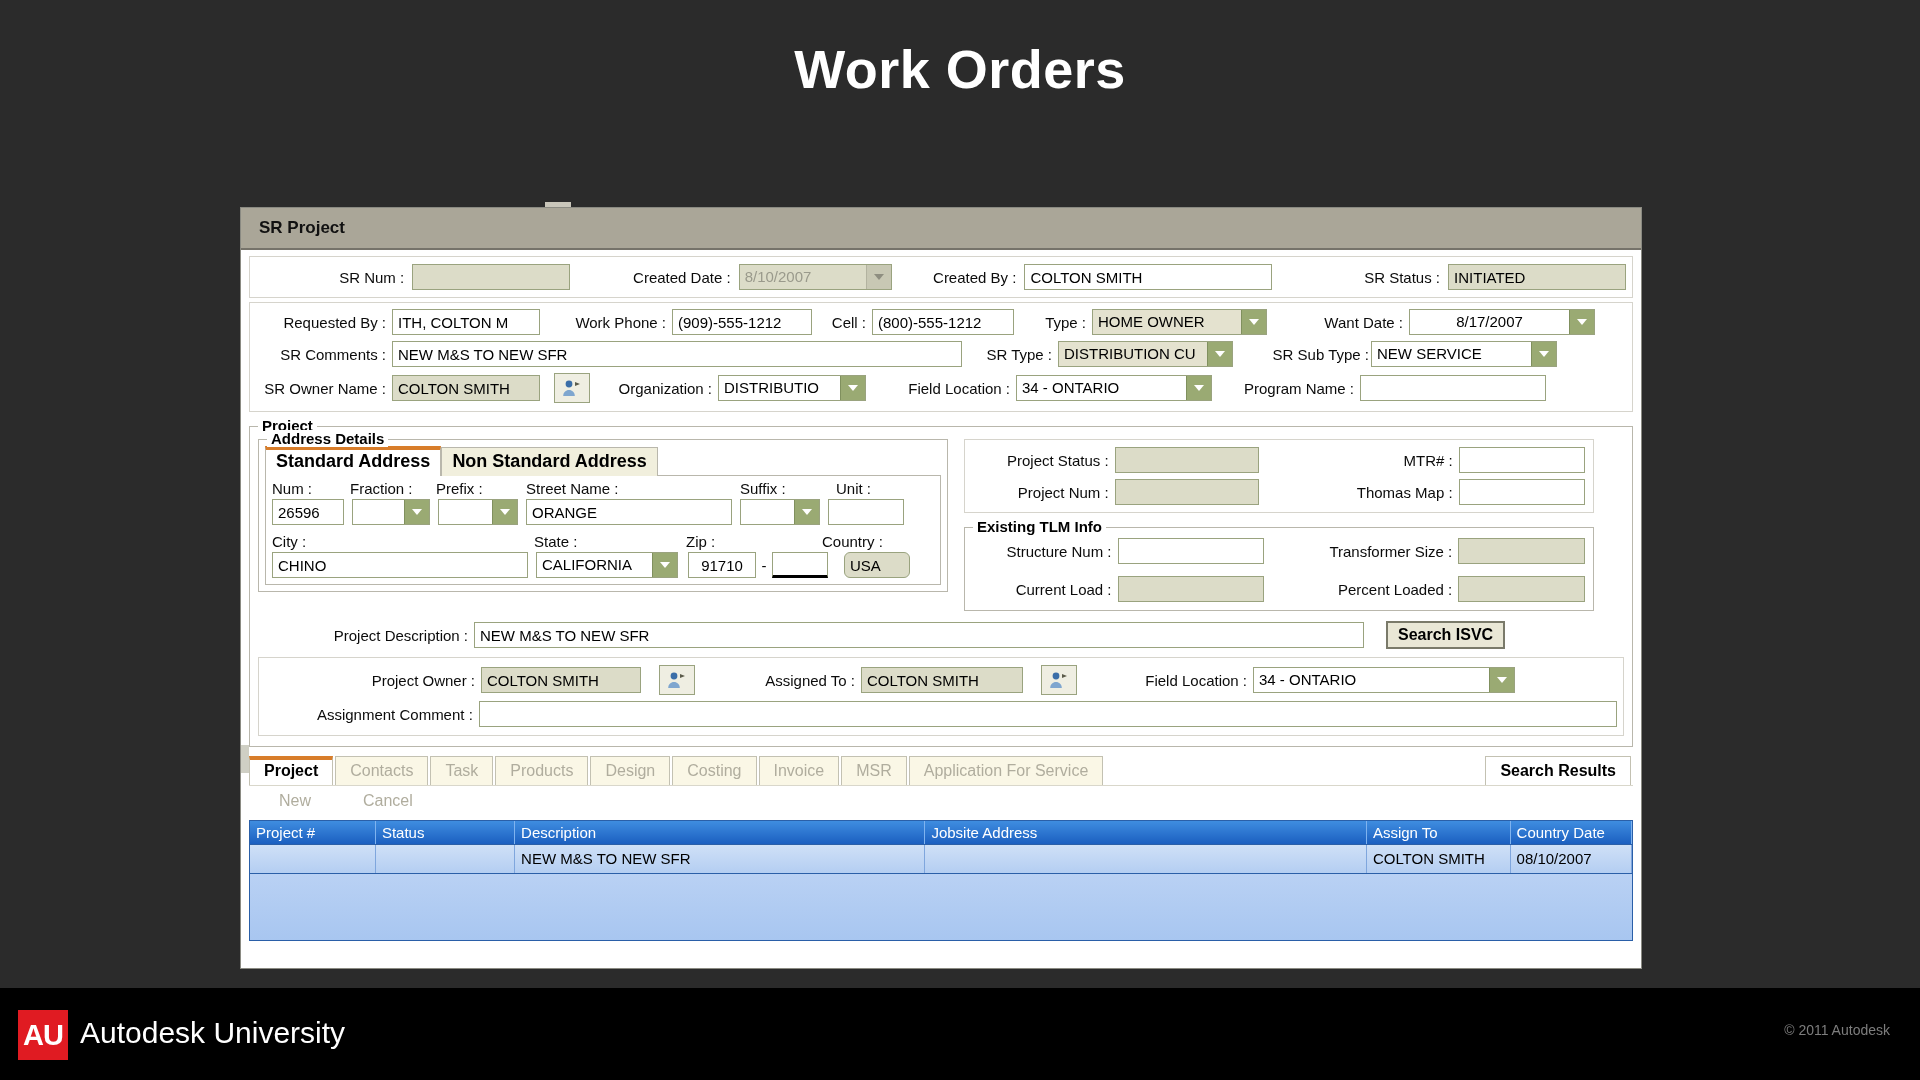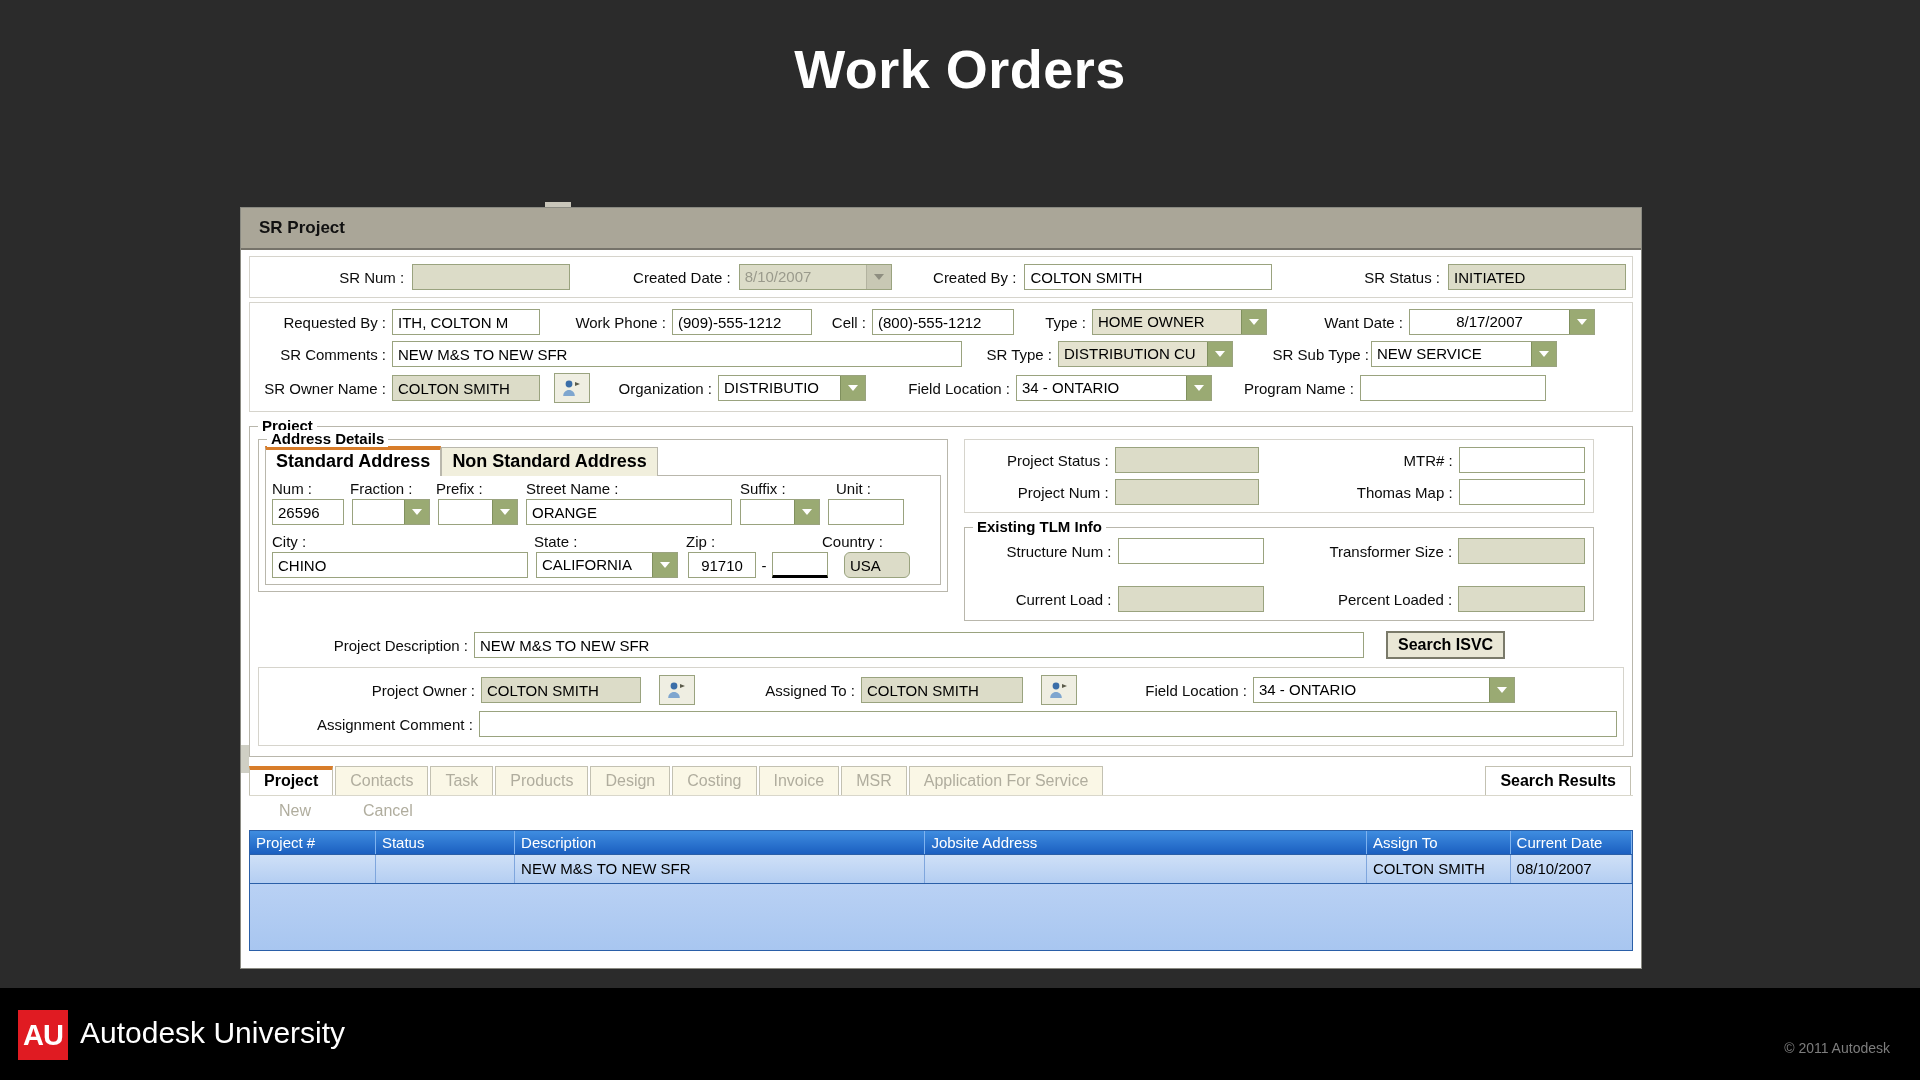--- a/index.html
+++ b/index.html
@@ -25,21 +25,21 @@
     position:absolute;left:18px;top:22px;width:50px;height:50px;
     background:#e01b22;color:#fff;font-size:29px;font-weight:bold;
     display:flex;align-items:center;justify-content:center;
     font-family:"Liberation Sans",sans-serif;letter-spacing:-1px;
   }
   #au-logo-text{
     position:absolute;left:80px;top:28px;color:#ffffff;
     font-size:30px;font-family:"Liberation Sans",sans-serif;
   }
   #copyright{
-    position:absolute;right:30px;top:52px;color:#7d7d7d;font-size:14px;
+    position:absolute;right:30px;top:34px;color:#7d7d7d;font-size:14px;
   }
   
   #app-window{
     position:absolute;left:241px;top:208px;width:1400px;height:760px;
     background:#ffffff;
     box-shadow:0 0 0 1px #8a8a82;
     overflow:hidden;
     font-size:15px;
     color:#000;
   }
@@ -345,21 +345,21 @@
             <div class="row">
               <div class="lbl r" style="width:140px;">Project Num :</div>
               <div class="fld ro" style="width:148px;margin-left:6px;"></div>
               <div class="lbl r" style="width:190px;margin-left:10px;">Thomas Map :</div>
               <div class="fld" style="width:130px;margin-left:6px;"></div>
             </div>
           </div>
 
           <div class="groupbox" style="margin-top:14px;padding:10px 8px 8px 8px;">
             <span class="cap">Existing TLM Info</span>
-            <div class="row" style="margin-bottom:22px;">
+            <div class="row" style="margin-bottom:12px;">
               <div class="lbl r" style="width:140px;">Structure Num :</div>
               <div class="fld" style="width:148px;margin-left:6px;"></div>
               <div class="lbl r" style="width:180px;margin-left:10px;">Transformer Size :</div>
               <div class="fld ro" style="width:128px;margin-left:6px;"></div>
             </div>
             <div class="row">
               <div class="lbl r" style="width:140px;">Current Load :</div>
               <div class="fld ro" style="width:148px;margin-left:6px;"></div>
               <div class="lbl r" style="width:180px;margin-left:10px;">Percent Loaded :</div>
               <div class="fld ro" style="width:128px;margin-left:6px;"></div>
@@ -427,21 +427,21 @@
       <span class="cmd">Cancel</span>
     </div>
 
     <div class="grid" style="margin-top:4px;">
       <div class="grid-head" id="grid-head">
           <div class="gh" style="width: 140px;">Project #</div>
           <div class="gh" style="width: 155px;">Status</div>
           <div class="gh" style="width: 460px;">Description</div>
           <div class="gh" style="width: 495px;">Jobsite Address</div>
           <div class="gh" style="width: 160px;">Assign To</div>
-          <div class="gh" style="width: 135px;">Current Date</div>
+          <div class="gh" style="width: 135px;">Country Date</div>
         </div>
       <div id="grid-rows">
           <div class="grid-row">
             <div class="gc" style="width: 140px;"></div>
             <div class="gc" style="width: 155px;"></div>
             <div class="gc" style="width: 460px;">NEW M&amp;S TO NEW SFR</div>
             <div class="gc" style="width: 495px;"></div>
             <div class="gc" style="width: 160px;">COLTON SMITH</div>
             <div class="gc" style="width: 135px;">08/10/2007</div>
           </div>

